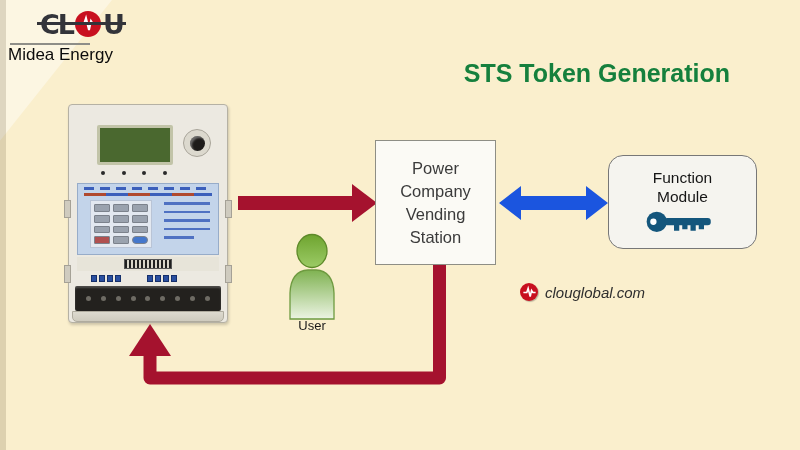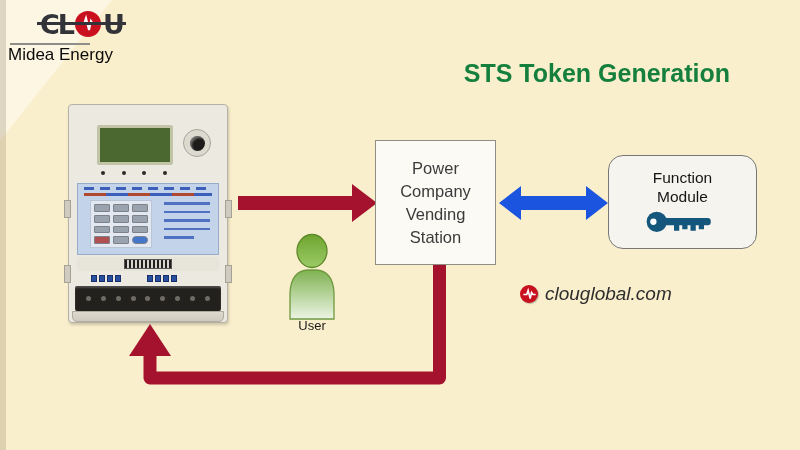--- a/index.html
+++ b/index.html
@@ -84,21 +84,21 @@
                 font-size:13px; color:#1A1A1A; }
 
   
   .arrow { position:absolute; }
 
   
   .website { position:absolute; left:520px; top:283px; display:flex; align-items:center; gap:7px; }
   .website-icon { width:18px; height:18px; border-radius:50%; background:#C8101F;
                   display:flex; align-items:center; justify-content:center;
                   box-shadow:1px 1px 1px rgba(0,0,0,0.25); }
-  .website-text { font-style:italic; font-size:19px; color:#2E2E2E; }
+  .website-text { font-style:italic; font-size:15px; color:#2E2E2E; }
 </style>
 </head>
 <body>
 
 <div class="canvas">
   <div class="corner-light"></div>
   <div class="edge-left"></div>
 
   <div class="logo">
     <span class="logo-txt">CL</span>

